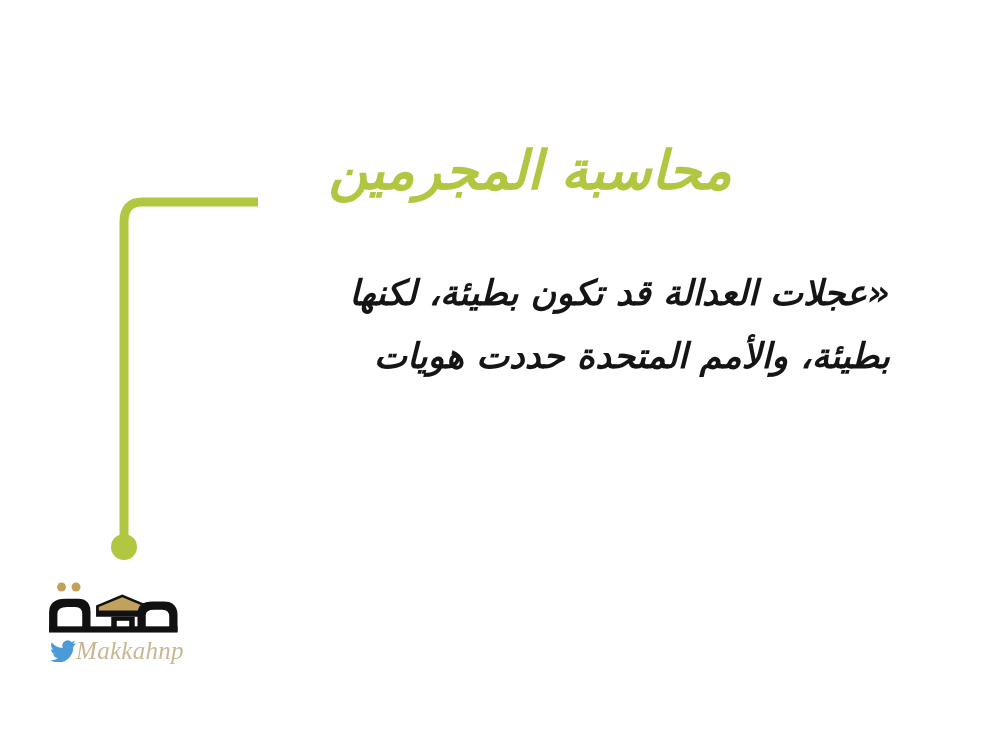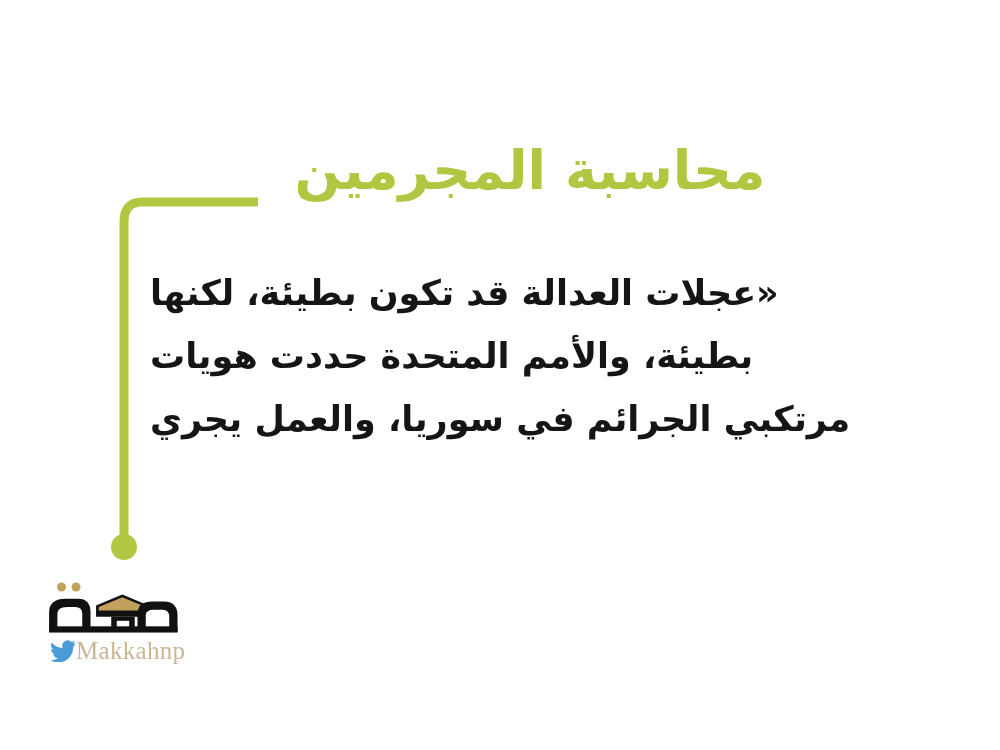--- a/index.html
+++ b/index.html
@@ -9,20 +9,21 @@
   }
   body {
     font-family: "DejaVu Sans", sans-serif;
   }
   #card {
     position: relative;
     width: 964px;
     height: 750px;
     background: #ffffff;
     overflow: hidden;
+    font-style: italic;
   }
 
   
   .connector {
     position: absolute;
     left: 0;
     top: 0;
     width: 1000px;
     height: 750px;
     pointer-events: none;
@@ -46,21 +47,21 @@
     white-space: nowrap;
   }
 
   
   .quote {
     position: absolute;
     left: 150px;
     top: 262px;
     width: 740px;
     direction: rtl;
-    text-align: left;
+    text-align: right;
     color: #151515;
     font-family: "DejaVu Sans", sans-serif;
     font-size: 35px;
     font-weight: 700;
     line-height: 63px;
   }
   .quote .qline {
     display: block;
     white-space: nowrap;
   }
@@ -119,21 +120,20 @@
   <svg class="connector" viewBox="0 0 1000 750">
     <path d="M 258 202 L 142 202 Q 124 202 124 222 L 124 536" fill="none" stroke="#b2c741" stroke-width="9" stroke-linecap="butt"></path>
     <circle cx="124" cy="547" r="13" fill="#b2c741"></circle>
   </svg>
 
   <div class="headline">محاسبة المجرمين</div>
 
   <div class="quote">
     <span class="qline">«عجلات العدالة قد تكون بطيئة، لكنها</span>
     <span class="qline">بطيئة، والأمم المتحدة حددت هويات</span>
-    <span class="qline">مرتكبي الجرائم في سوريا، والعمل يجري</span>
   </div>
 
 
   <div class="brand">
 
     <svg class="brand-mark" viewBox="0 0 200 84">
 
       <circle cx="24" cy="13" r="6.5" fill="#c2a15c"></circle>
       <circle cx="45" cy="13" r="6.5" fill="#c2a15c"></circle>
 

